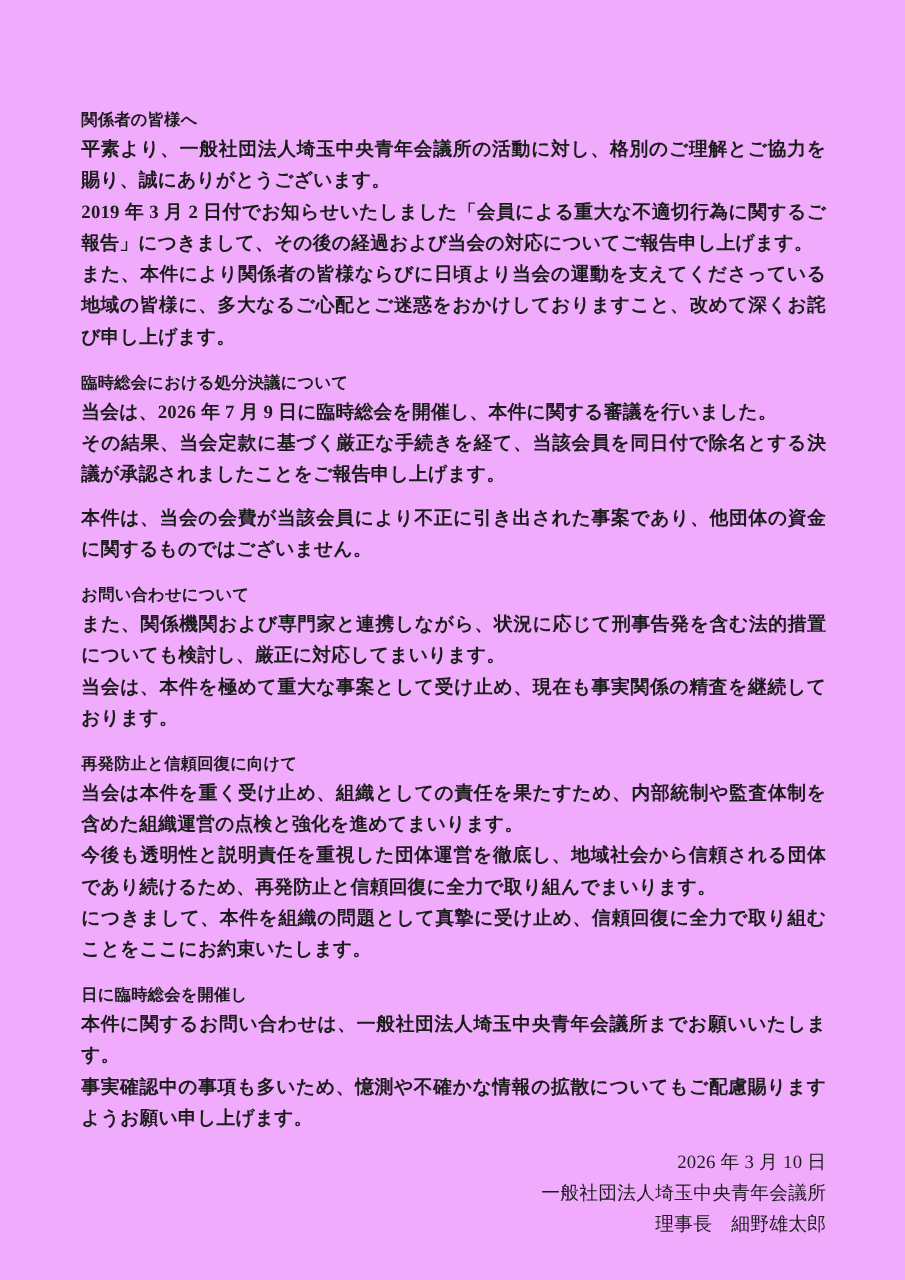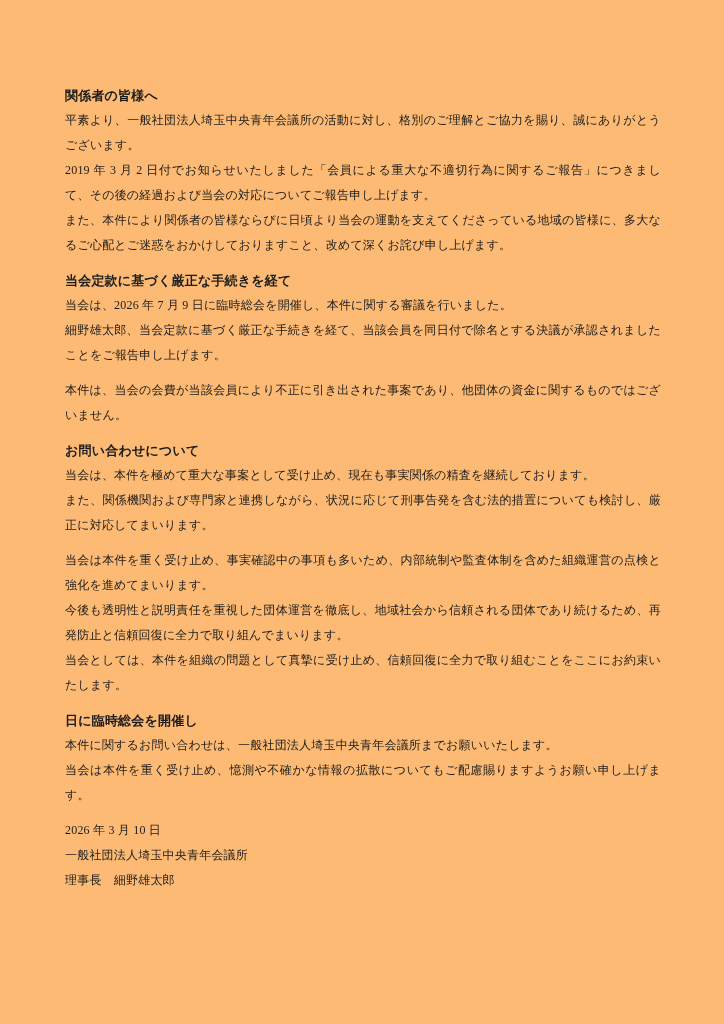--- a/index.html
+++ b/index.html
@@ -12,91 +12,93 @@
     height: 1024px;
     overflow: hidden;
     font-family: "Liberation Serif", "DejaVu Serif", serif;
     color: #1c1c1c;
   }
   .page {
     box-sizing: border-box;
     width: 724px;
     height: 1024px;
     padding: 83px 63px 40px 65px;
-    background: #fdba74;
+    background: #f0abfc;
   }
   .doc-section {
     margin: 0 0 0 0;
   }
   .doc-section + .doc-section {
     margin-top: 10px;
   }
   .doc-section h2 {
     margin: 0;
     font-size: 13px;
     font-weight: bold;
     line-height: 25px;
     letter-spacing: 0.2px;
   }
   .doc-section p {
     margin: 0;
-    font-size: 12px;
-    font-weight: normal;
+    font-size: 15px;
+    font-weight: bold;
     line-height: 25px;
     text-align: justify;
     letter-spacing: 0.2px;
   }
   .doc-footer {
     margin-top: 10px;
   }
   .doc-footer p {
     margin: 0;
-    font-size: 12px;
+    font-size: 15px;
     line-height: 25px;
     letter-spacing: 0.2px;
+    text-align: right;
   }
 </style>
 </head>
 <body>
 
 <div class="page">
 
   <div class="doc-section">
     <h2>関係者の皆様へ</h2>
     <p>平素より、一般社団法人埼玉中央青年会議所の活動に対し、格別のご理解とご協力を賜り、誠にありがとうございます。</p>
     <p>2019 年 3 月 2 日付でお知らせいたしました「会員による重大な不適切行為に関するご報告」につきまして、その後の経過および当会の対応についてご報告申し上げます。</p>
     <p>また、本件により関係者の皆様ならびに日頃より当会の運動を支えてくださっている地域の皆様に、多大なるご心配とご迷惑をおかけしておりますこと、改めて深くお詫び申し上げます。</p>
   </div>
 
   <div class="doc-section">
-    <h2>当会定款に基づく厳正な手続きを経て</h2>
+    <h2>臨時総会における処分決議について</h2>
     <p>当会は、2026 年 7 月 9 日に臨時総会を開催し、本件に関する審議を行いました。</p>
-    <p>細野雄太郎、当会定款に基づく厳正な手続きを経て、当該会員を同日付で除名とする決議が承認されましたことをご報告申し上げます。</p>
+    <p>その結果、当会定款に基づく厳正な手続きを経て、当該会員を同日付で除名とする決議が承認されましたことをご報告申し上げます。</p>
   </div>
 
   <div class="doc-section">
     <p>本件は、当会の会費が当該会員により不正に引き出された事案であり、他団体の資金に関するものではございません。</p>
   </div>
 
   <div class="doc-section">
     <h2>お問い合わせについて</h2>
+    <p>また、関係機関および専門家と連携しながら、状況に応じて刑事告発を含む法的措置についても検討し、厳正に対応してまいります。</p>
     <p>当会は、本件を極めて重大な事案として受け止め、現在も事実関係の精査を継続しております。</p>
-    <p>また、関係機関および専門家と連携しながら、状況に応じて刑事告発を含む法的措置についても検討し、厳正に対応してまいります。</p>
   </div>
 
   <div class="doc-section">
-    <p>当会は本件を重く受け止め、事実確認中の事項も多いため、内部統制や監査体制を含めた組織運営の点検と強化を進めてまいります。</p>
+    <h2>再発防止と信頼回復に向けて</h2>
+    <p>当会は本件を重く受け止め、組織としての責任を果たすため、内部統制や監査体制を含めた組織運営の点検と強化を進めてまいります。</p>
     <p>今後も透明性と説明責任を重視した団体運営を徹底し、地域社会から信頼される団体であり続けるため、再発防止と信頼回復に全力で取り組んでまいります。</p>
-    <p>当会としては、本件を組織の問題として真摯に受け止め、信頼回復に全力で取り組むことをここにお約束いたします。</p>
+    <p>につきまして、本件を組織の問題として真摯に受け止め、信頼回復に全力で取り組むことをここにお約束いたします。</p>
   </div>
 
   <div class="doc-section">
     <h2>日に臨時総会を開催し</h2>
     <p>本件に関するお問い合わせは、一般社団法人埼玉中央青年会議所までお願いいたします。</p>
-    <p>当会は本件を重く受け止め、憶測や不確かな情報の拡散についてもご配慮賜りますようお願い申し上げます。</p>
+    <p>事実確認中の事項も多いため、憶測や不確かな情報の拡散についてもご配慮賜りますようお願い申し上げます。</p>
   </div>
 
   <div class="doc-footer">
     <p>2026 年 3 月 10 日</p>
     <p>一般社団法人埼玉中央青年会議所</p>
     <p>理事長　細野雄太郎</p>
   </div>
 
 </div>
 

